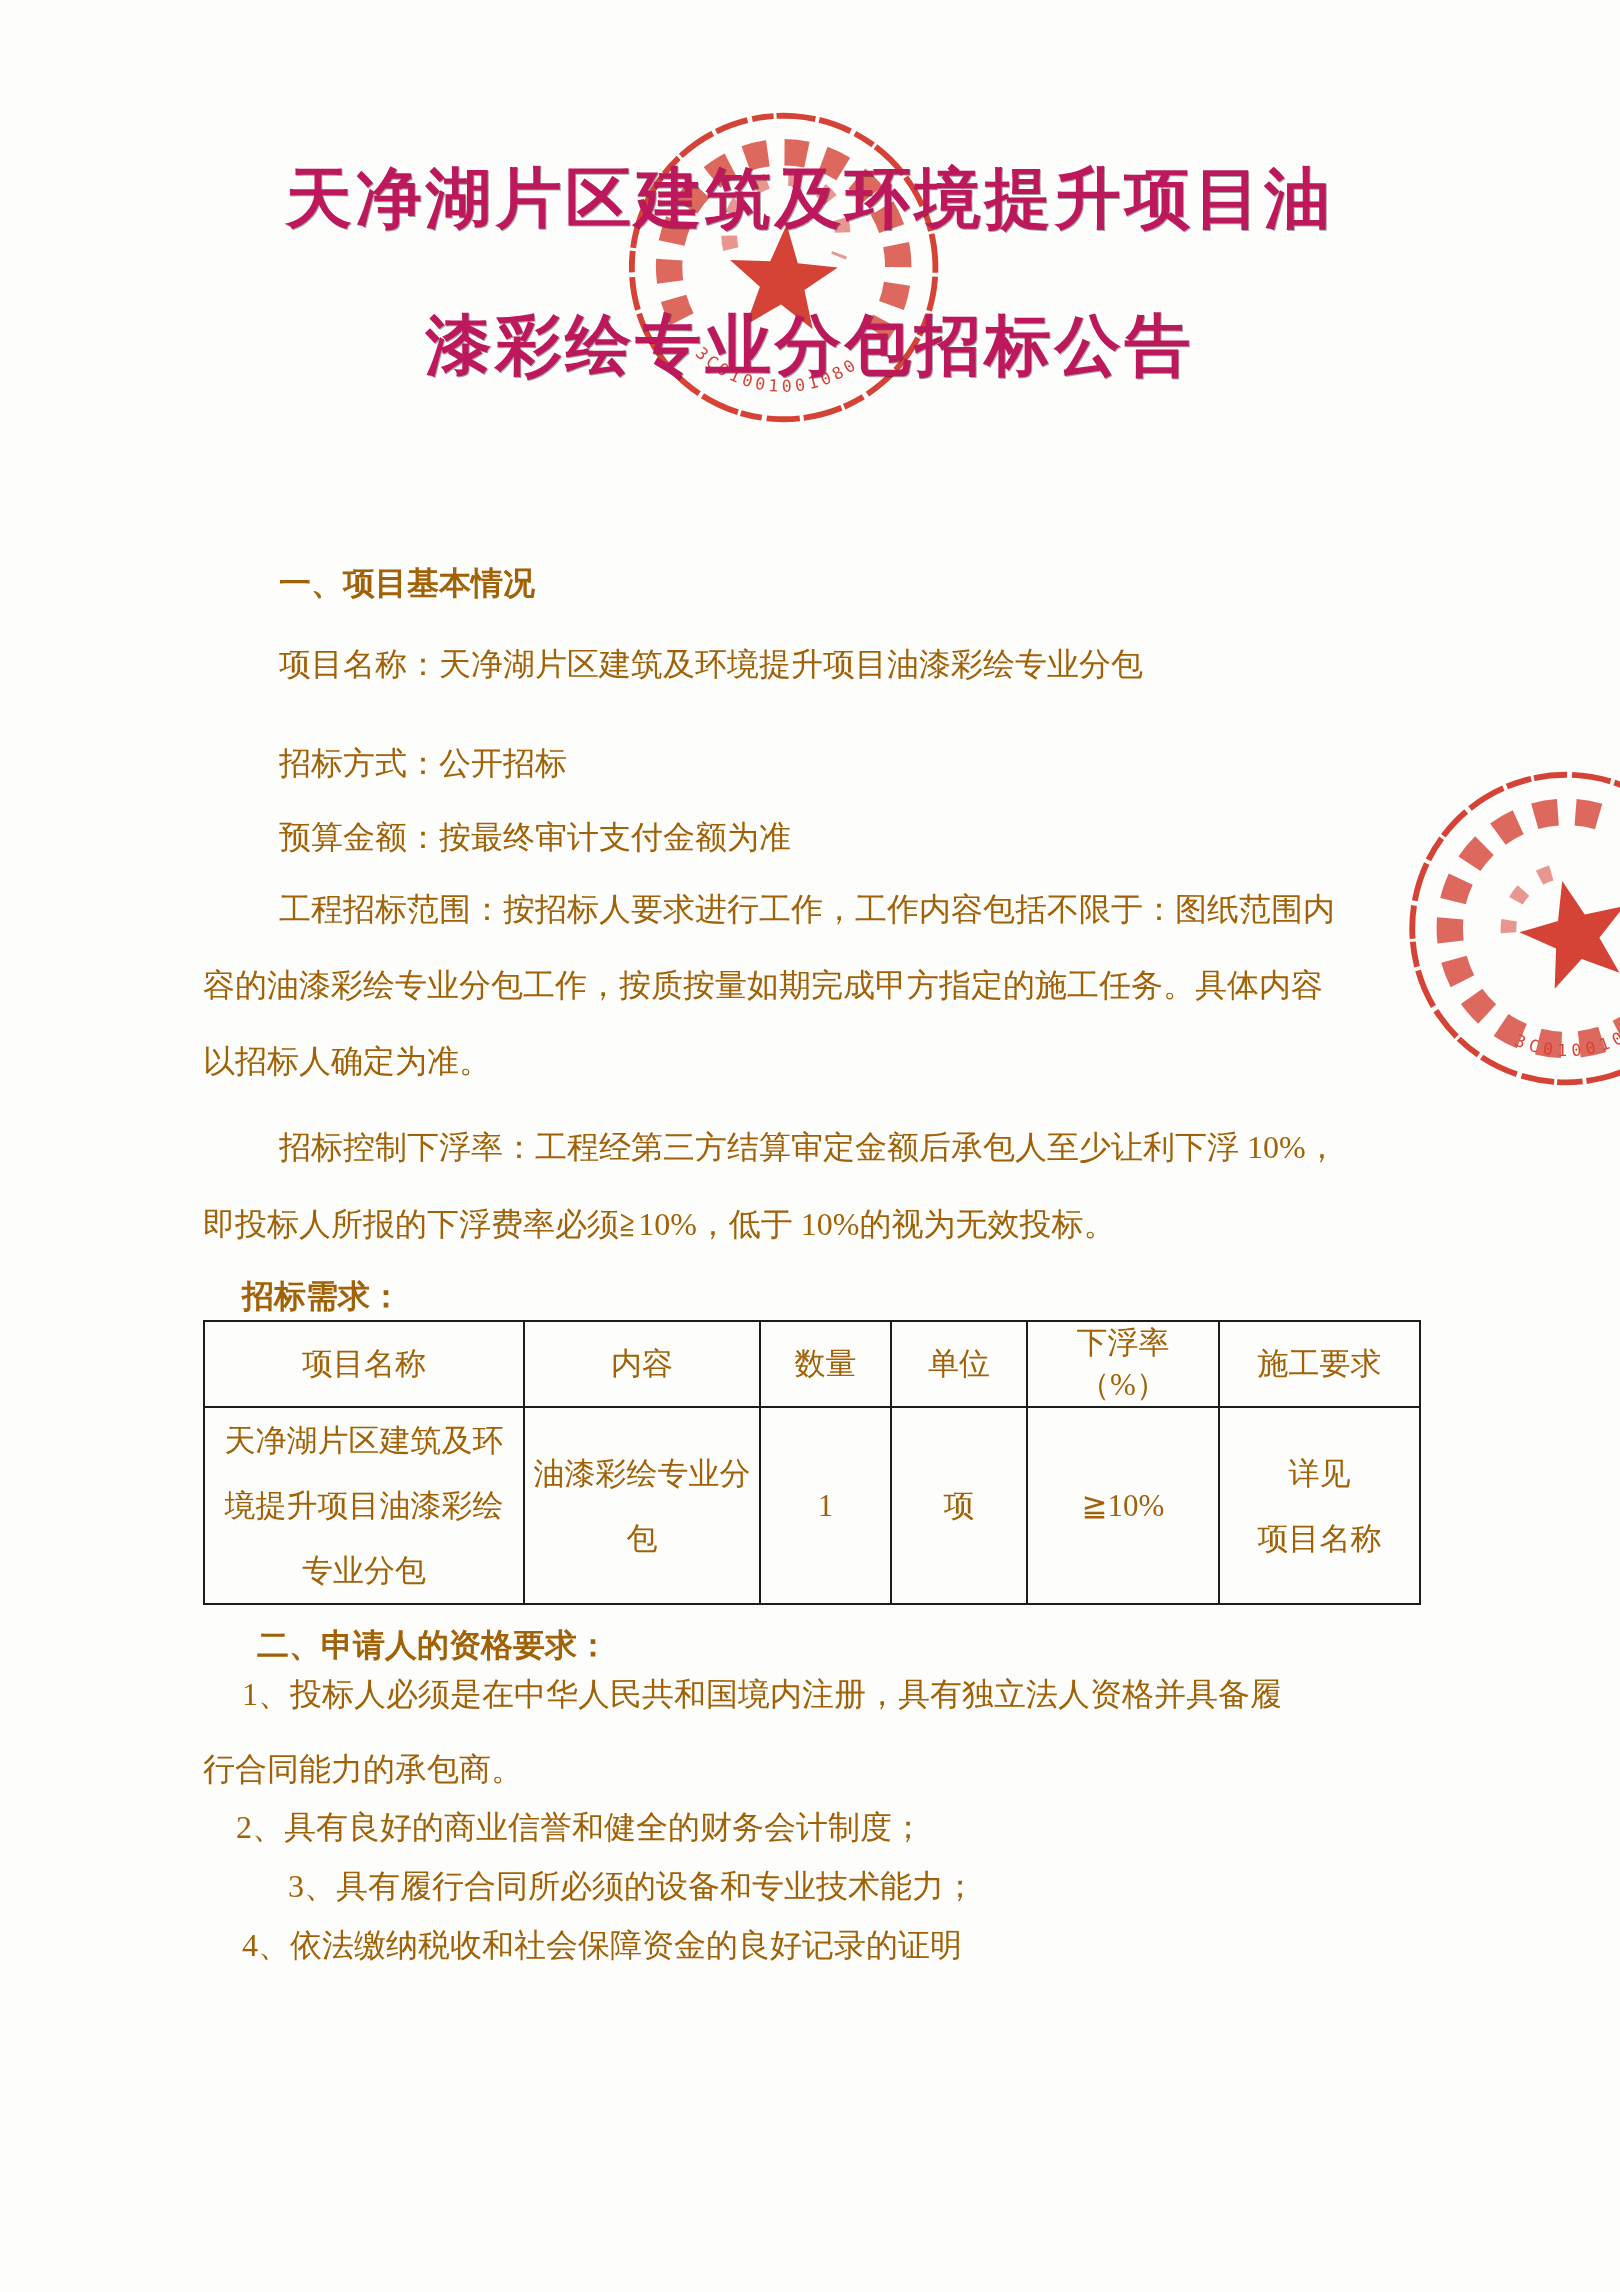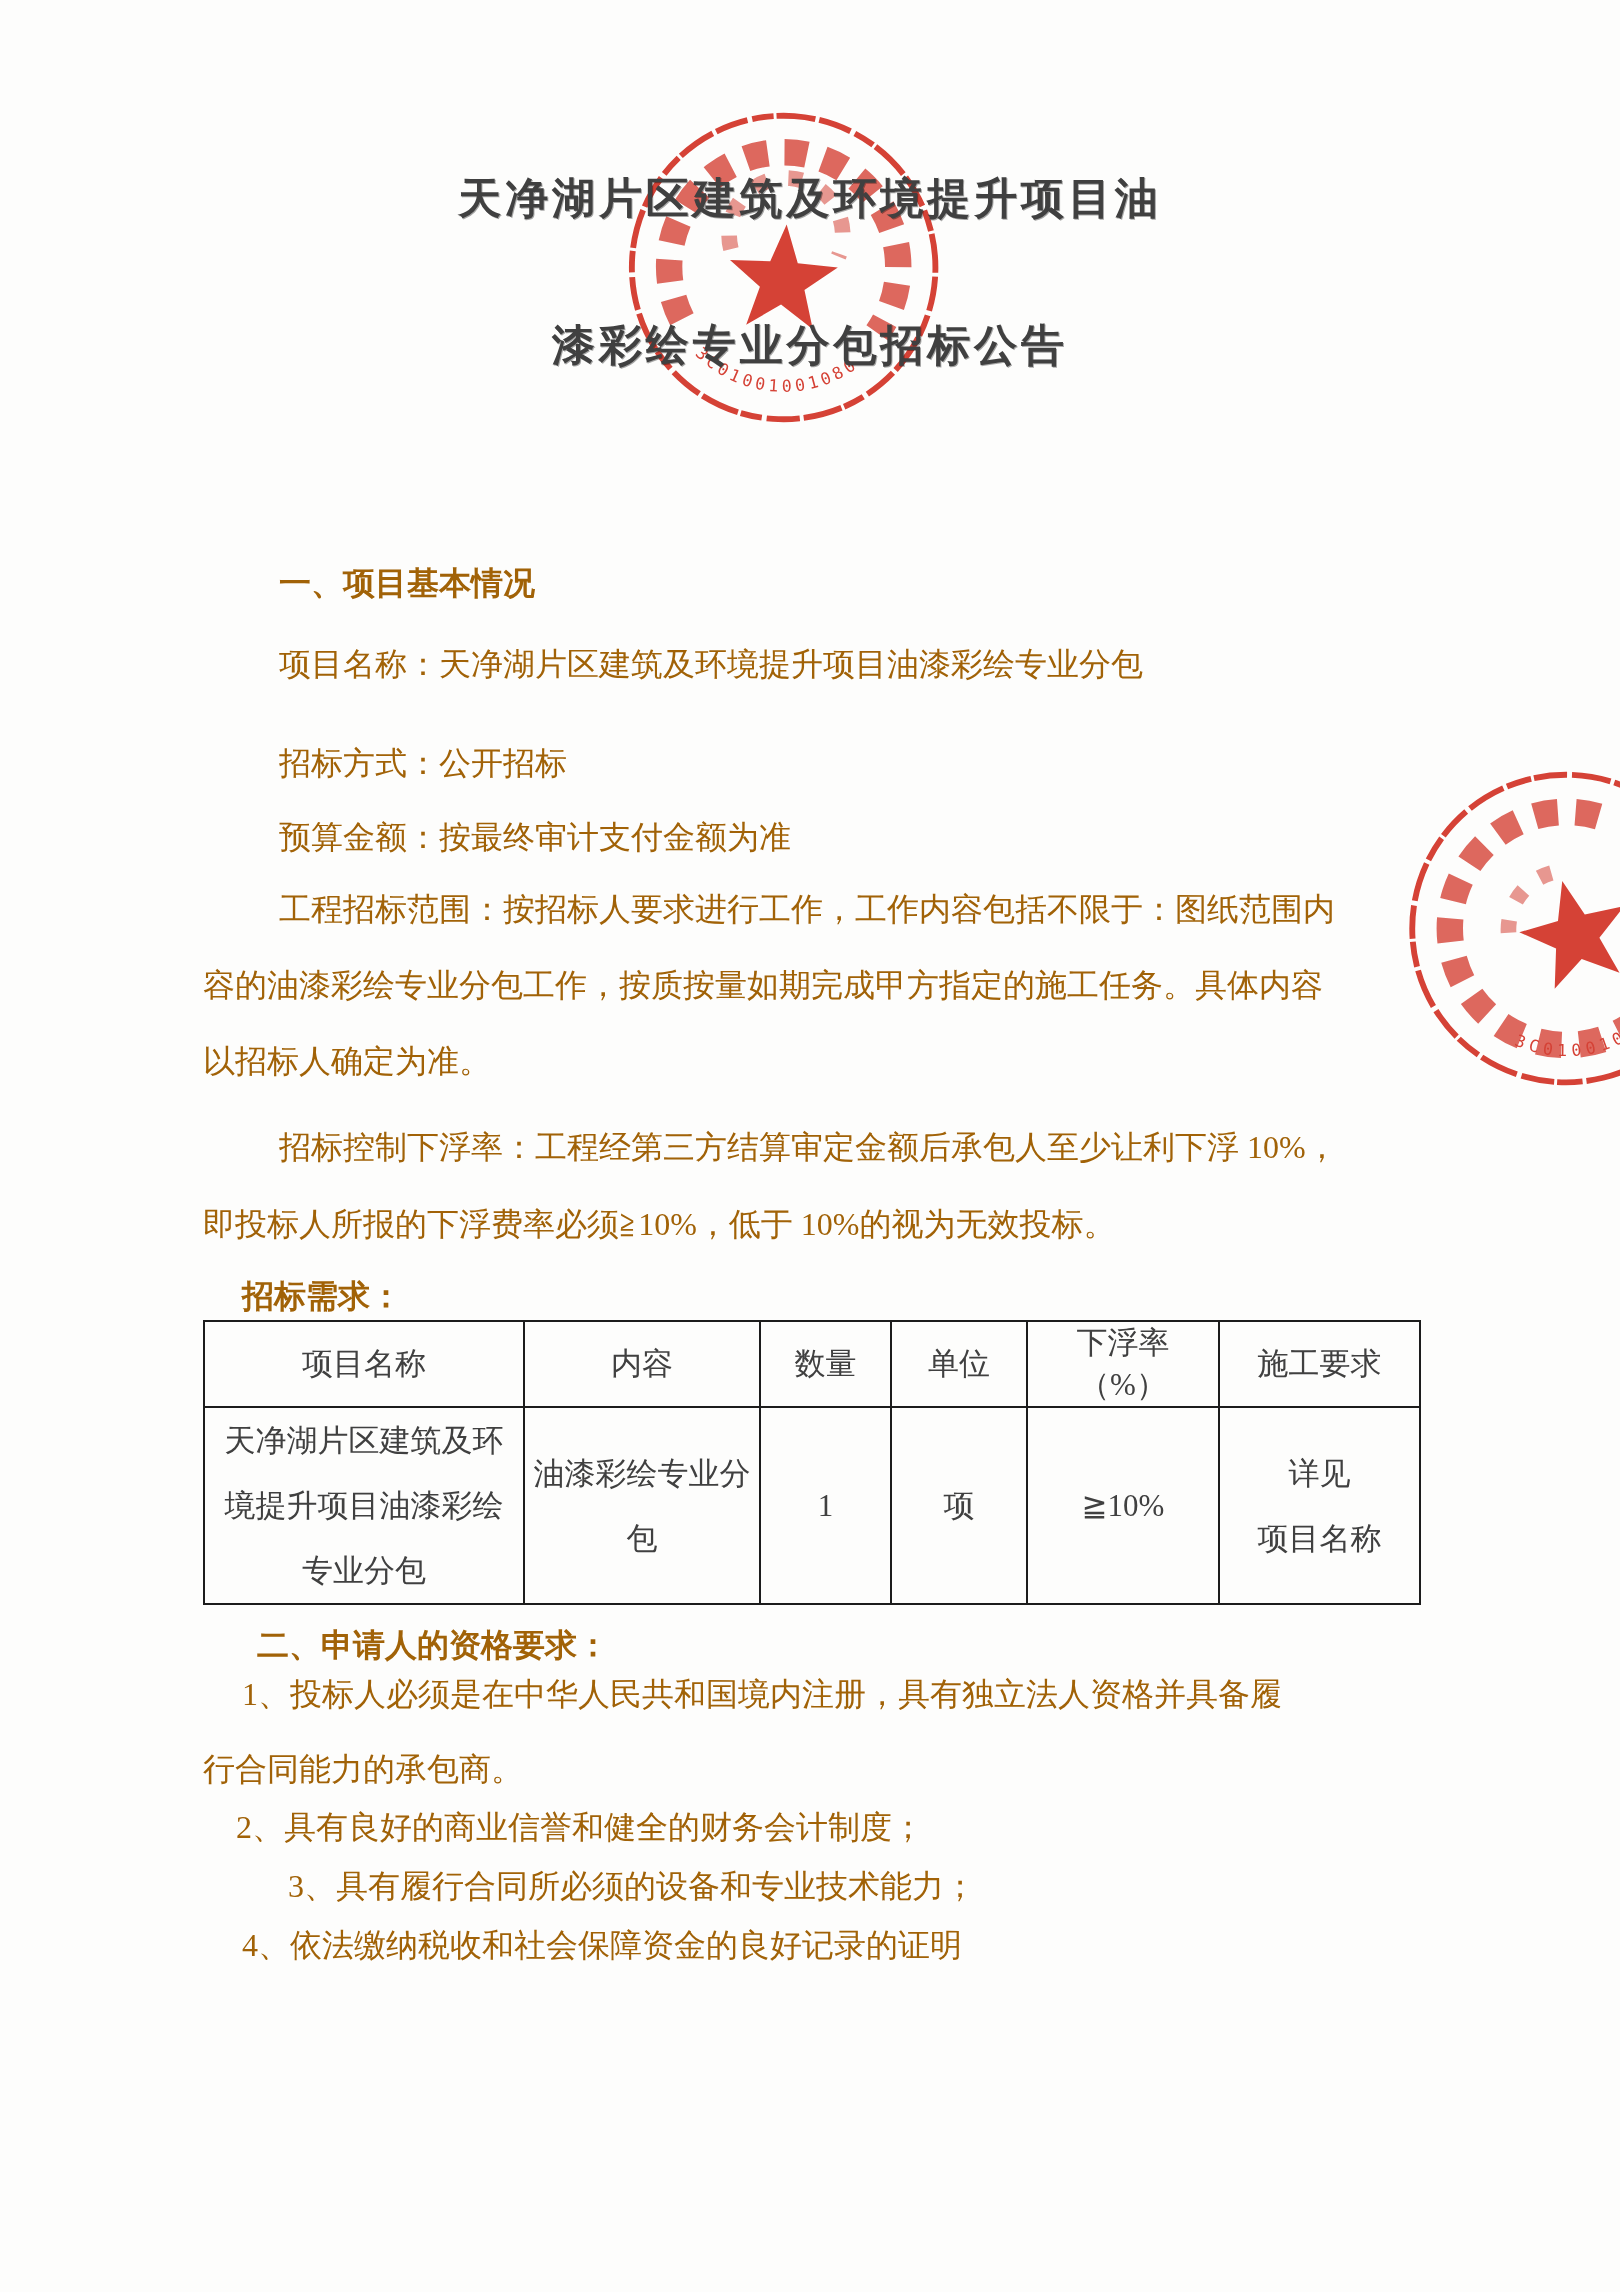--- a/index.html
+++ b/index.html
@@ -11,42 +11,42 @@
     overflow:hidden;
     font-family:"Liberation Serif","DejaVu Serif",serif;
     color:#161616;
   }
   
   .doc-title {
     position:absolute; top:125px; left:0; width:100%;
     text-align:center; z-index:3;
   }
   .doc-title .t-line {
-    font-size:43px; font-weight:bold; letter-spacing:3.9px;
-    line-height:147px; color:#404040;
+    font-size:66px; font-weight:bold; letter-spacing:3.9px;
+    line-height:147px; color:#be185d;
     text-shadow:1px 1px 0 rgba(0,0,0,.35);
   }
   
   .seal { position:absolute; z-index:2; opacity:.88; }
   .seal-top  { left:619px;  top:86px; transform:rotate(4deg); }
   .seal-side { left:1400px; top:747px; transform:rotate(-14deg); }
   
   .bline {
     position:absolute; z-index:3;
     font-size:32px; line-height:45px; white-space:nowrap;
     color:#a16207;
   }
   .bold { font-weight:bold; }
   
   .demand-table {
     position:absolute; left:203px; top:1320px; z-index:3;
     width:1216px;
     border-collapse:collapse;
     table-layout:fixed;
-    font-size:31px; color:#404040;
+    font-size:31px; color:#a16207;
   }
   .demand-table td, .demand-table th {
     border:2.5px solid #1c1c1c;
     text-align:center; vertical-align:middle;
     font-weight:normal;
     padding:0 5.9px;
   }
   .demand-table .hrow { height:74px; }
   .demand-table .drow { height:172px; }
   .cell-line { line-height:65px; }

